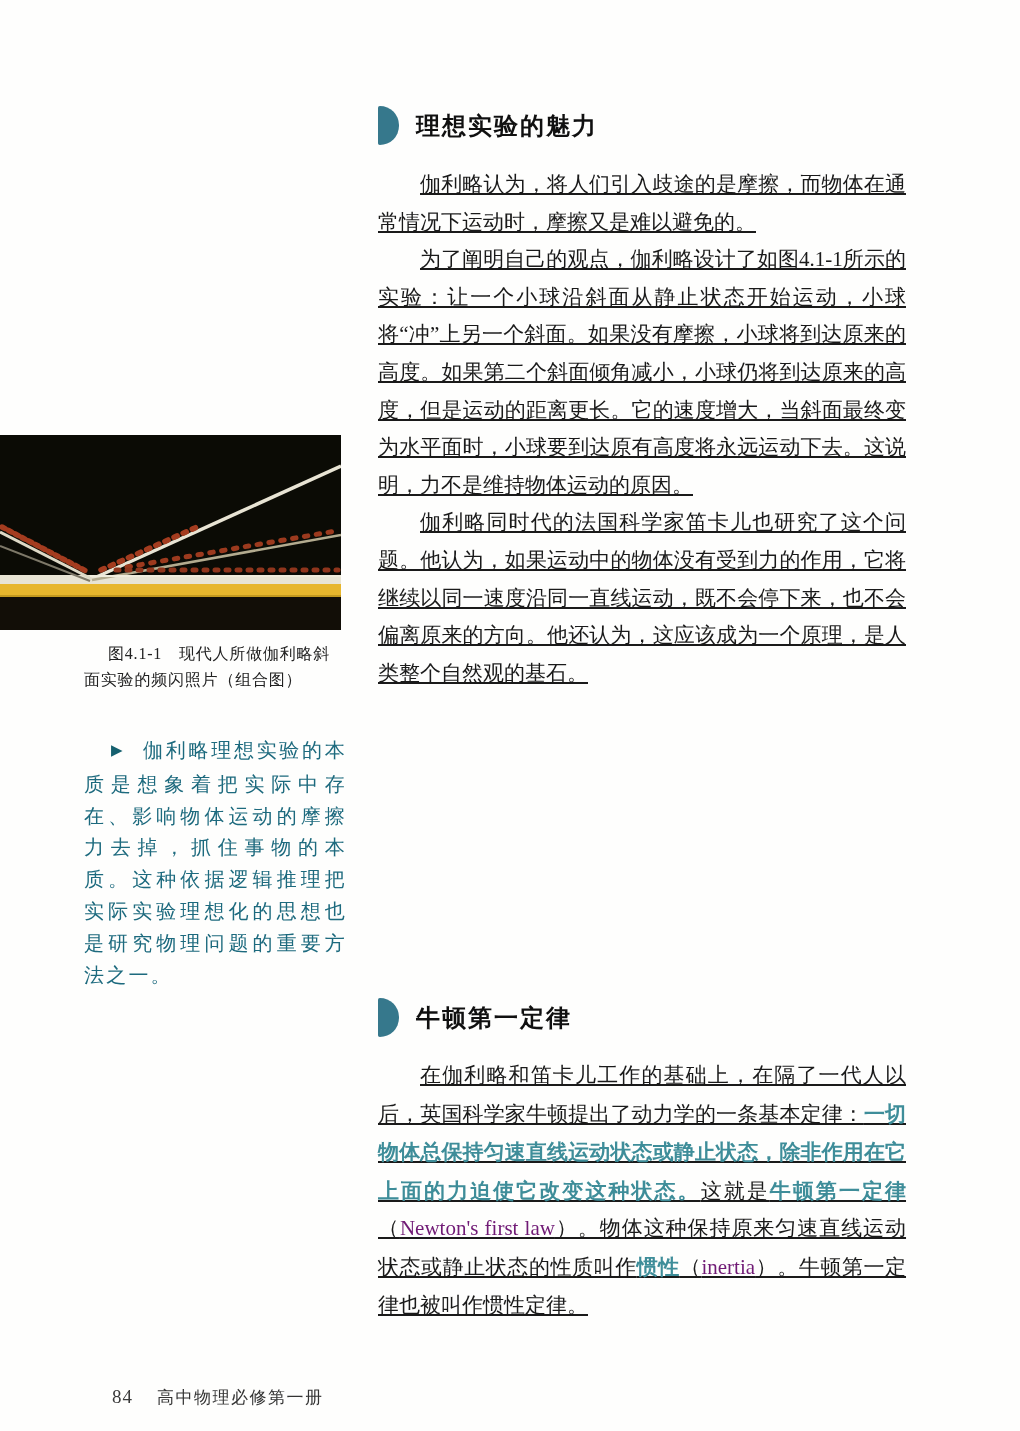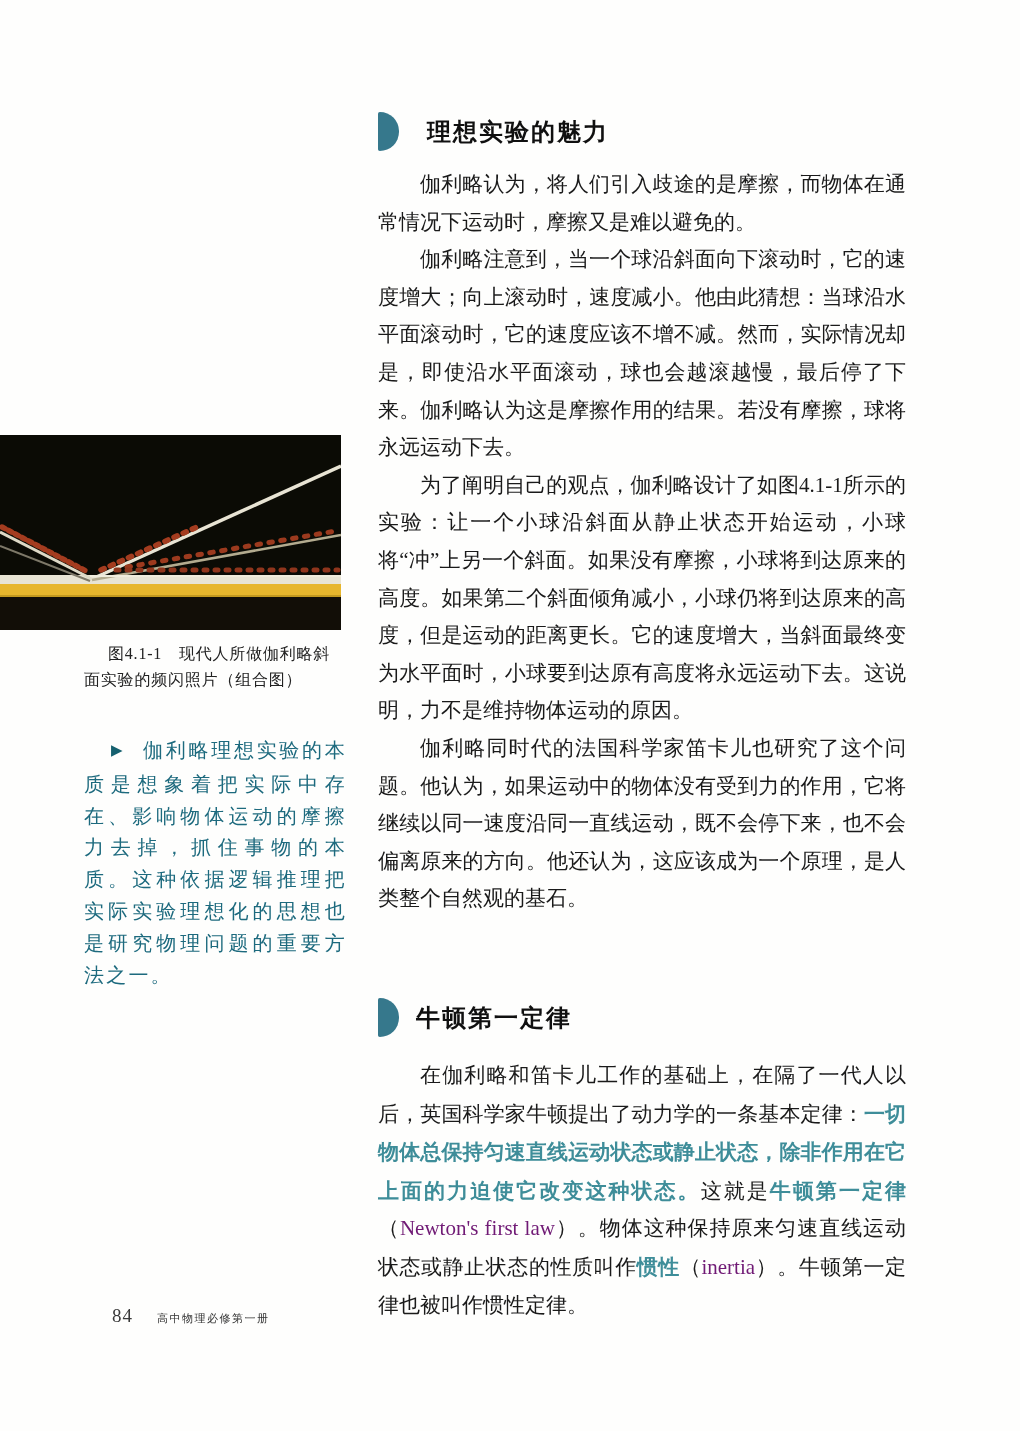--- a/index.html
+++ b/index.html
@@ -33,20 +33,21 @@
     font-size:24px;
     letter-spacing:2px;
     color:#101010;
   }
   
   .body-block{
     position:absolute;left:378px;width:528px;
     font-size:21px;line-height:37.6px;
     text-align:justify;text-justify:inter-character;
     color:#1a1a1a;
+    text-decoration:underline;
   }
   .body-block p{margin:0;text-indent:2em;}
   .t-law,.t-term{
     font-family:"Liberation Sans","DejaVu Sans",sans-serif;
     font-weight:bold;
     color:#3e8d99;
   }
   .t-eng{color:#701a75;}
   
   .figure-photo{
@@ -73,40 +74,39 @@
   .note-bullet{
     display:inline-block;
     margin-left:27px;margin-right:20px;
     font-size:15px;
     letter-spacing:0;
     transform:translateY(-2px);
     color:#15606f;
   }
   
   .footer{
-    position:absolute;left:112px;top:1305px;
+    position:absolute;left:112px;top:1386px;
     display:flex;align-items:baseline;
     color:#3a3a3a;
   }
   .footer .page-num{font-size:19px;letter-spacing:1px;}
-  .footer .book-title{font-size:11px;margin-left:24px;letter-spacing:1.5px;color:#333;}
+  .footer .book-title{font-size:17px;margin-left:24px;letter-spacing:1.5px;color:#333;}
 </style>
 </head>
 <body>
 
 <div class="page">
 
-  <div class="section-heading" style="top:112px;gap:11px;">
+  <div class="section-heading" style="top:106px;">
     <span class="half-disc"></span>
     <span class="h-text">理想实验的魅力</span>
   </div>
 
   <div class="body-block" style="top:166px;">
     <p>伽利略认为，将人们引入歧途的是摩擦，而物体在通常情况下运动时，摩擦又是难以避免的。</p>
-    <p>伽利略注意到，当一个球沿斜面向下滚动时，它的速度增大；向上滚动时，速度减小。他由此猜想：当球沿水平面滚动时，它的速度应该不增不减。然而，实际情况却是，即使沿水平面滚动，球也会越滚越慢，最后停了下来。伽利略认为这是摩擦作用的结果。若没有摩擦，球将永远运动下去。</p>
     <p>为了阐明自己的观点，伽利略设计了如图4.1-1所示的实验：让一个小球沿斜面从静止状态开始运动，小球将“冲”上另一个斜面。如果没有摩擦，小球将到达原来的高度。如果第二个斜面倾角减小，小球仍将到达原来的高度，但是运动的距离更长。它的速度增大，当斜面最终变为水平面时，小球要到达原有高度将永远运动下去。这说明，力不是维持物体运动的原因。</p>
     <p>伽利略同时代的法国科学家笛卡儿也研究了这个问题。他认为，如果运动中的物体没有受到力的作用，它将继续以同一速度沿同一直线运动，既不会停下来，也不会偏离原来的方向。他还认为，这应该成为一个原理，是人类整个自然观的基石。</p>
   </div>
 
   <svg class="figure-photo" viewBox="0 0 341 195" aria-hidden="true">
     <rect x="0" y="0" width="341" height="195" fill="#0b0b05"></rect>
 
     <rect x="0" y="140" width="341" height="9" fill="#e8e4d4"></rect>
     <rect x="0" y="149" width="341" height="13" fill="#e7b62d"></rect>
     <rect x="0" y="160" width="341" height="2" fill="#c3991f"></rect>

